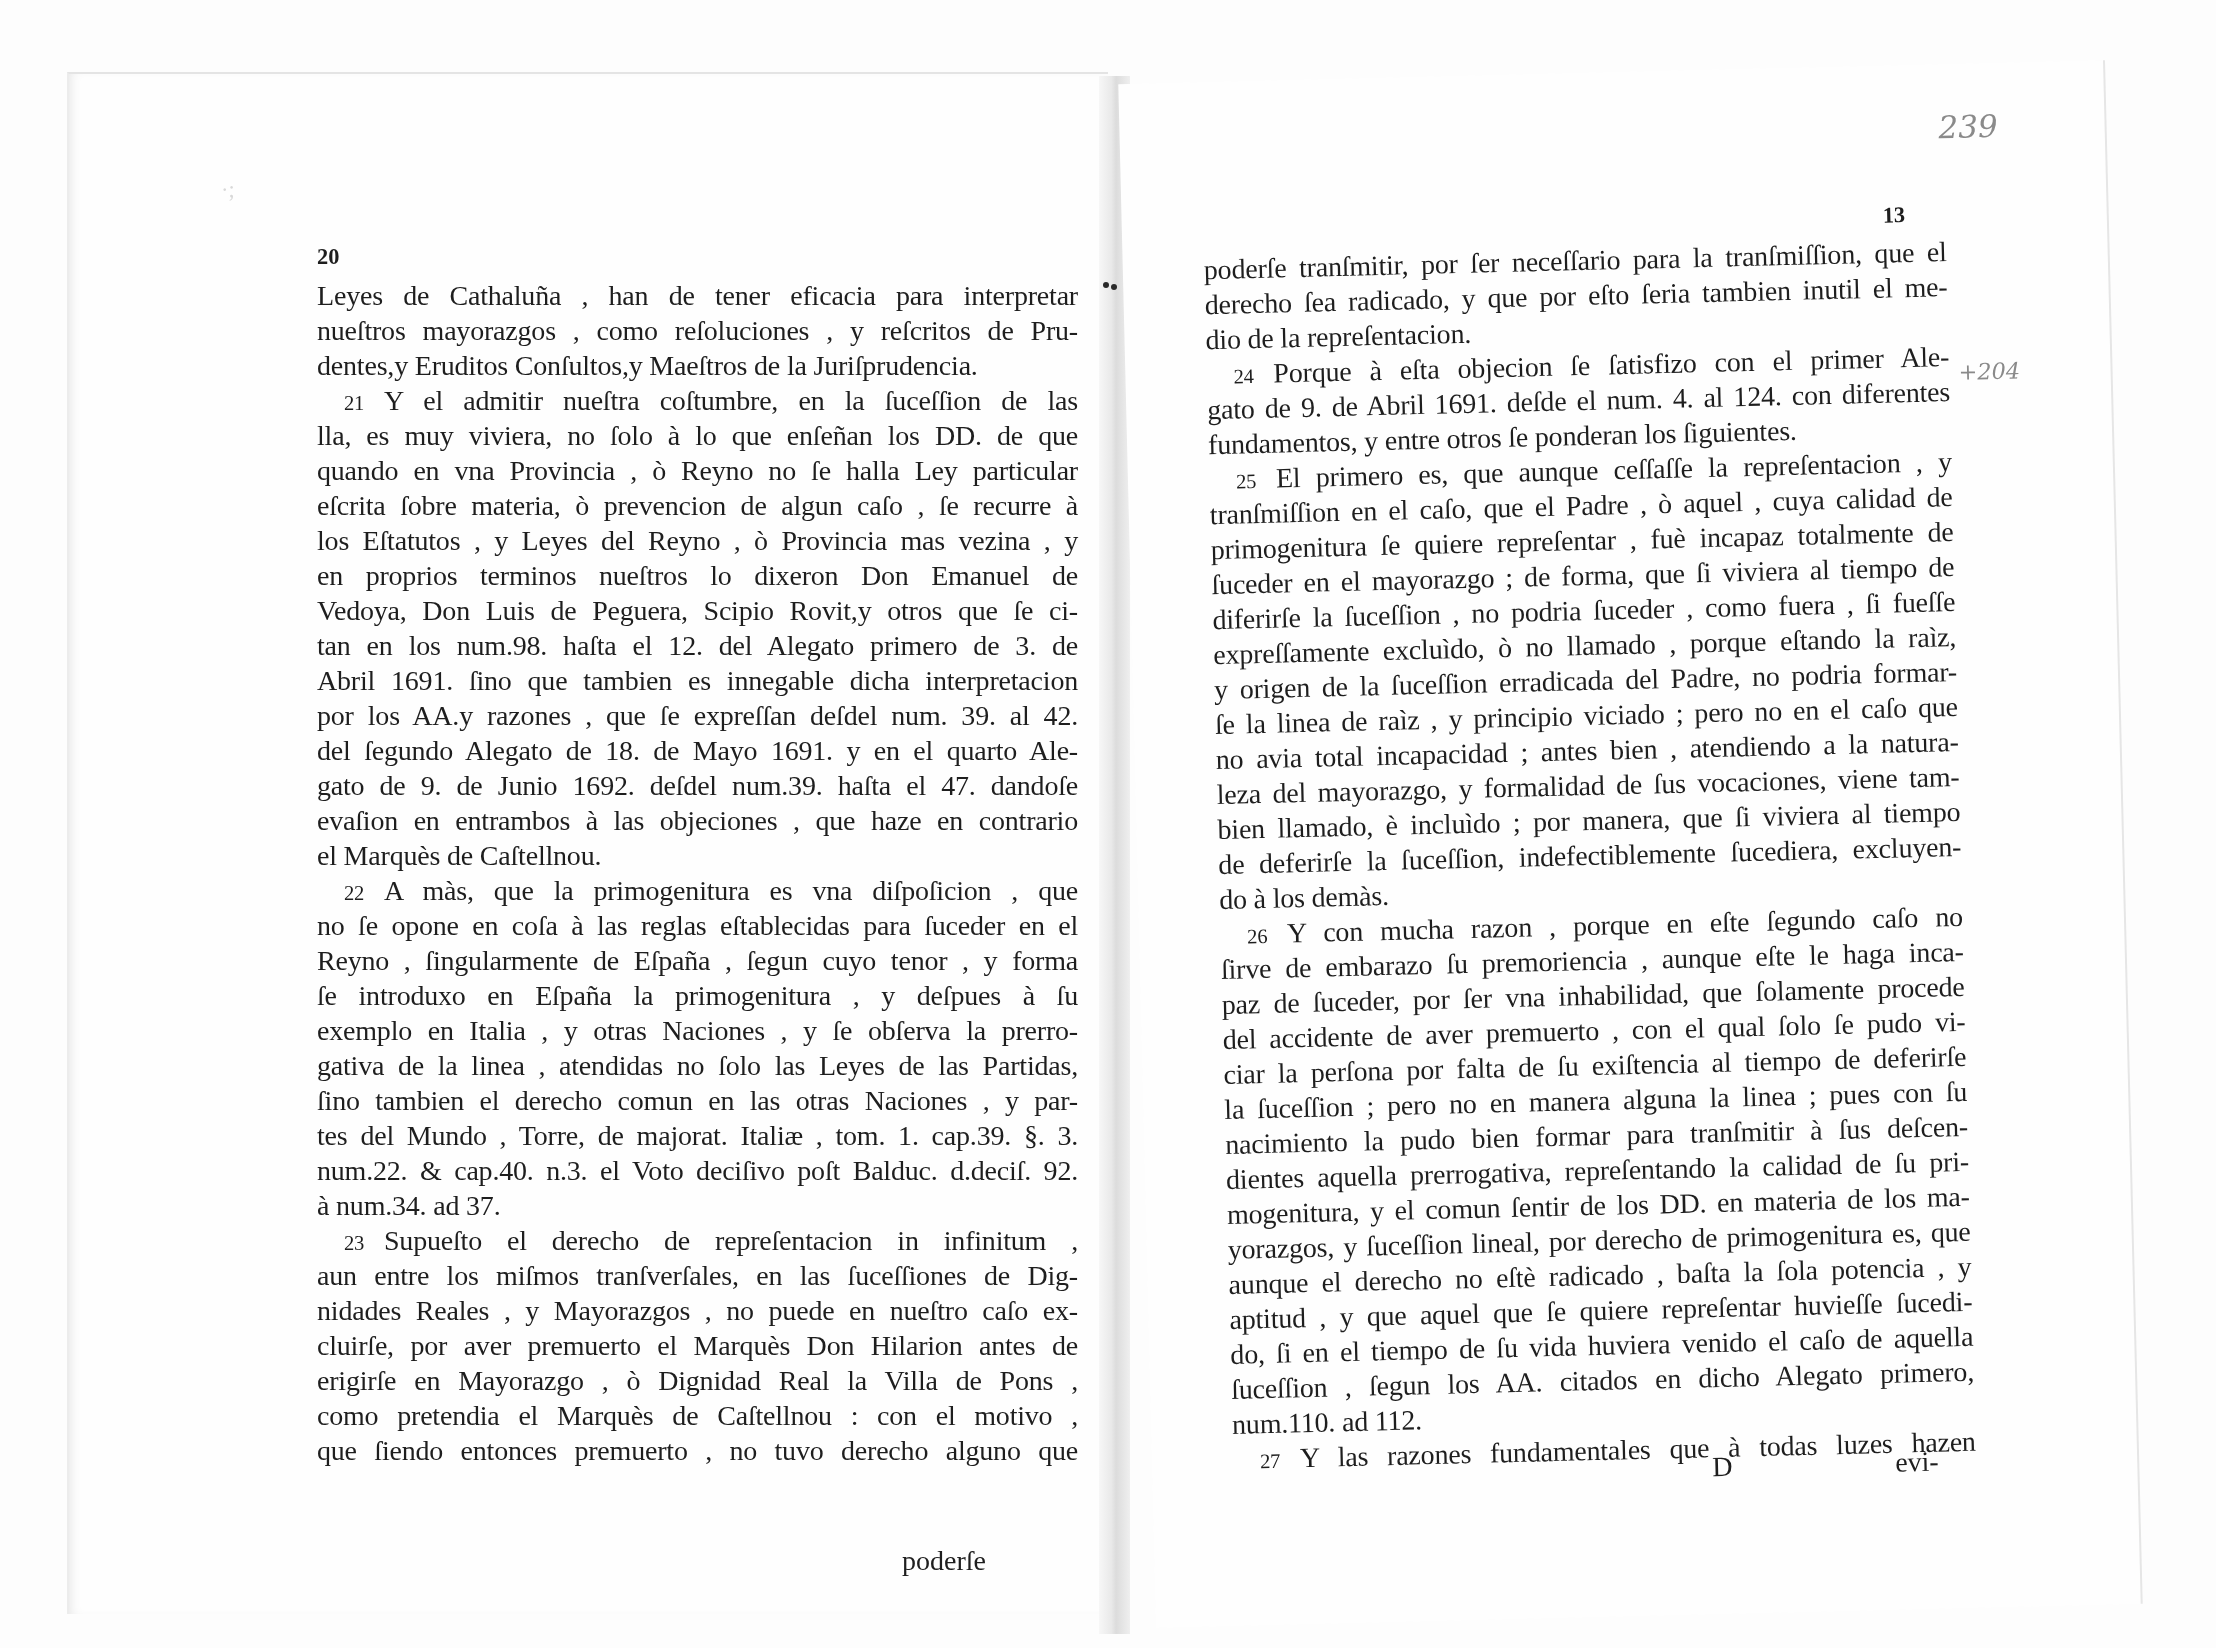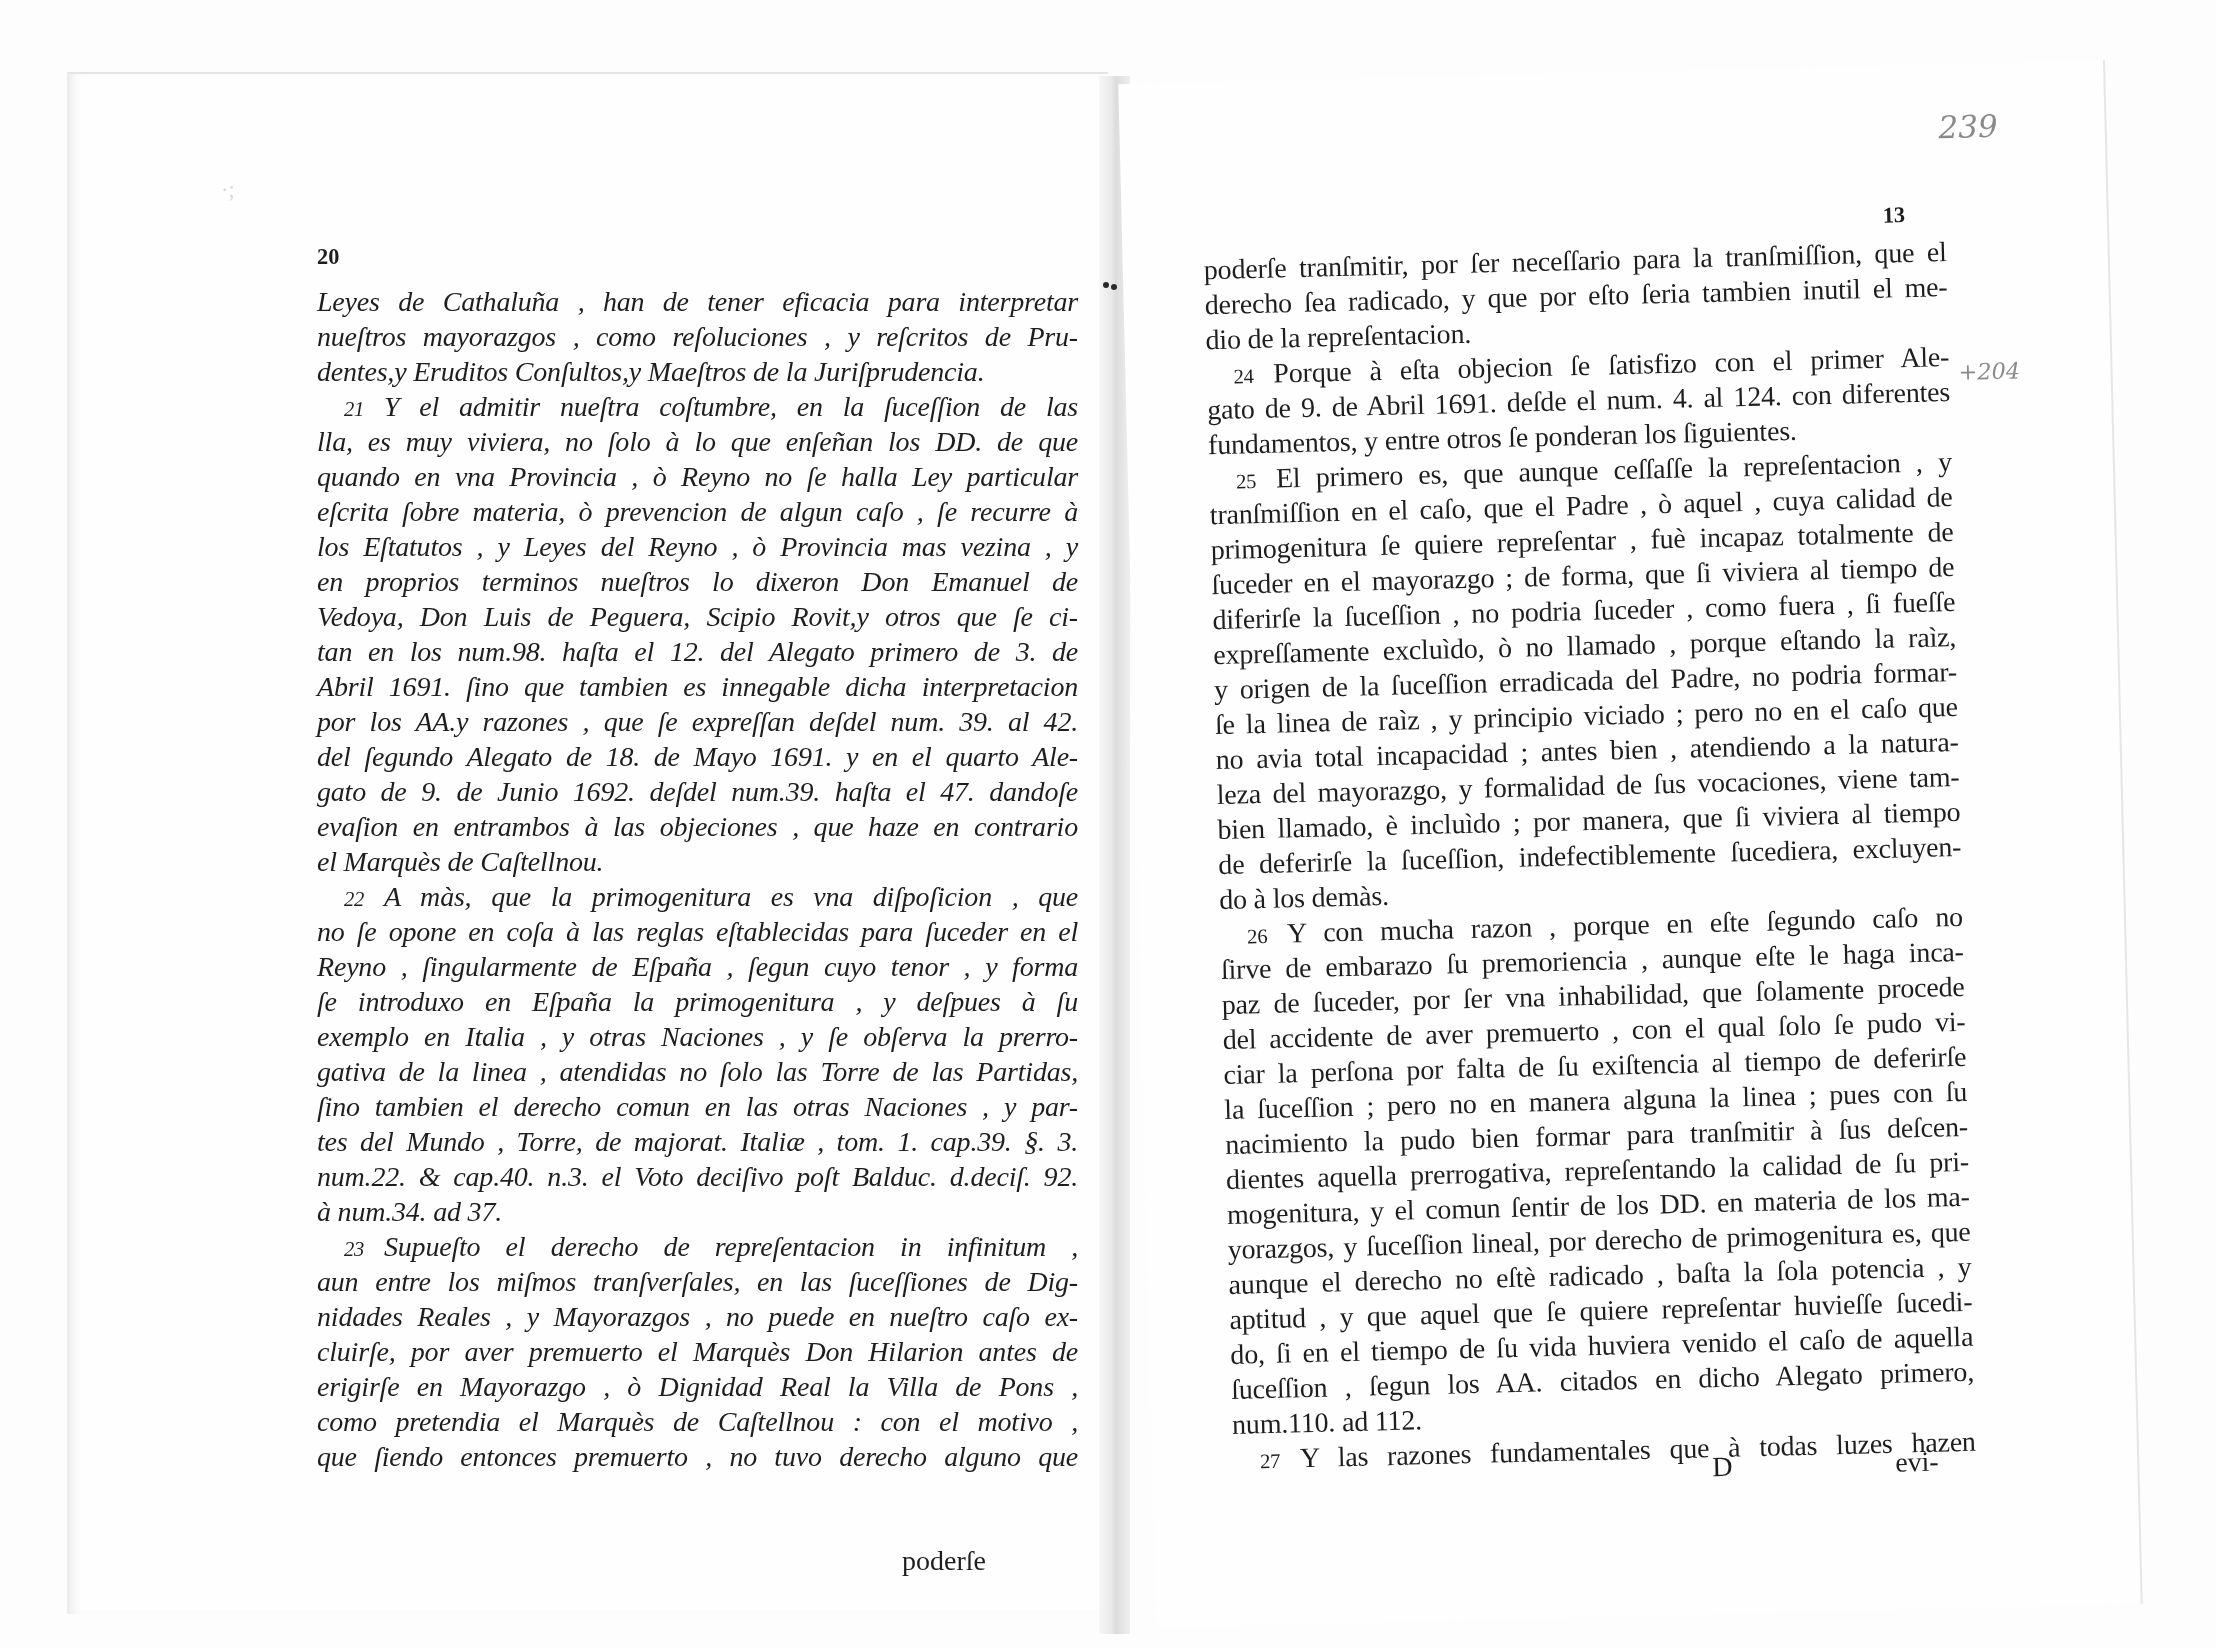--- a/index.html
+++ b/index.html
@@ -33,21 +33,21 @@
   .faint { position: absolute; color: #d8d8d8; font-size: 22.4px; }
 </style>
 </head>
 <body>
 
 <div class="scan-bg"></div>
 
 <div class="page page-left">
   <div class="folio" style="left:248px; top:170px;">20</div>
   <div class="faint" style="left:152px; top:103px;">·;</div>
-  <div class="text-block left-text" style="top:210px;font-style:italic;" id="left-lines">
+  <div class="text-block left-text" style="top:204px;" id="left-lines">
       <span class="line"><span>Leyes de Cathaluña , han de tener eficacia para interpretar</span></span>
       <span class="line"><span>nueſtros mayorazgos , como reſoluciones , y reſcritos de Pru-</span></span>
       <span class="line last"><span>dentes,y Eruditos Conſultos,y Maeſtros de la Juriſprudencia.</span></span>
       <span class="line"><span class="para-num">21</span><span>Y el admitir nueſtra coſtumbre, en la ſuceſſion de las</span></span>
       <span class="line"><span>lla, es muy viviera, no ſolo à lo que enſeñan los DD. de que</span></span>
       <span class="line"><span>quando en vna Provincia , ò Reyno no ſe halla Ley particular</span></span>
       <span class="line"><span>eſcrita ſobre materia, ò prevencion de algun caſo , ſe recurre à</span></span>
       <span class="line"><span>los Eſtatutos , y Leyes del Reyno , ò Provincia mas vezina , y</span></span>
       <span class="line"><span>en proprios terminos nueſtros lo dixeron Don Emanuel de</span></span>
       <span class="line"><span>Vedoya, Don Luis de Peguera, Scipio Rovit,y otros que ſe ci-</span></span>
@@ -56,21 +56,21 @@
       <span class="line"><span>por los AA.y razones , que ſe expreſſan deſdel num. 39. al 42.</span></span>
       <span class="line"><span>del ſegundo Alegato de 18. de Mayo 1691. y en el quarto Ale-</span></span>
       <span class="line"><span>gato de 9. de Junio 1692. deſdel num.39. haſta el 47. dandoſe</span></span>
       <span class="line"><span>evaſion en entrambos à las objeciones , que haze en contrario</span></span>
       <span class="line last"><span>el Marquès de Caſtellnou.</span></span>
       <span class="line"><span class="para-num">22</span><span>A màs, que la primogenitura es vna diſpoſicion , que</span></span>
       <span class="line"><span>no ſe opone en coſa à las reglas eſtablecidas para ſuceder en el</span></span>
       <span class="line"><span>Reyno , ſingularmente de Eſpaña , ſegun cuyo tenor , y forma</span></span>
       <span class="line"><span>ſe introduxo en Eſpaña la primogenitura , y deſpues à ſu</span></span>
       <span class="line"><span>exemplo en Italia , y otras Naciones , y ſe obſerva la prerro-</span></span>
-      <span class="line"><span>gativa de la linea , atendidas no ſolo las Torre de las Partidas,</span></span>
+      <span class="line"><span>gativa de la linea , atendidas no ſolo las Leyes de las Partidas,</span></span>
       <span class="line"><span>ſino tambien el derecho comun en las otras Naciones , y par-</span></span>
       <span class="line"><span>tes del Mundo , Torre, de majorat. Italiæ , tom. 1. cap.39. §. 3.</span></span>
       <span class="line"><span>num.22. &amp; cap.40. n.3. el Voto deciſivo poſt Balduc. d.deciſ. 92.</span></span>
       <span class="line last"><span>à num.34. ad 37.</span></span>
       <span class="line"><span class="para-num">23</span><span>Supueſto el derecho de repreſentacion in infinitum ,</span></span>
       <span class="line"><span>aun entre los miſmos tranſverſales, en las ſuceſſiones de Dig-</span></span>
       <span class="line"><span>nidades Reales , y Mayorazgos , no puede en nueſtro caſo ex-</span></span>
       <span class="line"><span>cluirſe, por aver premuerto el Marquès Don Hilarion antes de</span></span>
       <span class="line"><span>erigirſe en Mayorazgo , ò Dignidad Real la Villa de Pons ,</span></span>
       <span class="line"><span>como pretendia el Marquès de Caſtellnou : con el motivo ,</span></span>

